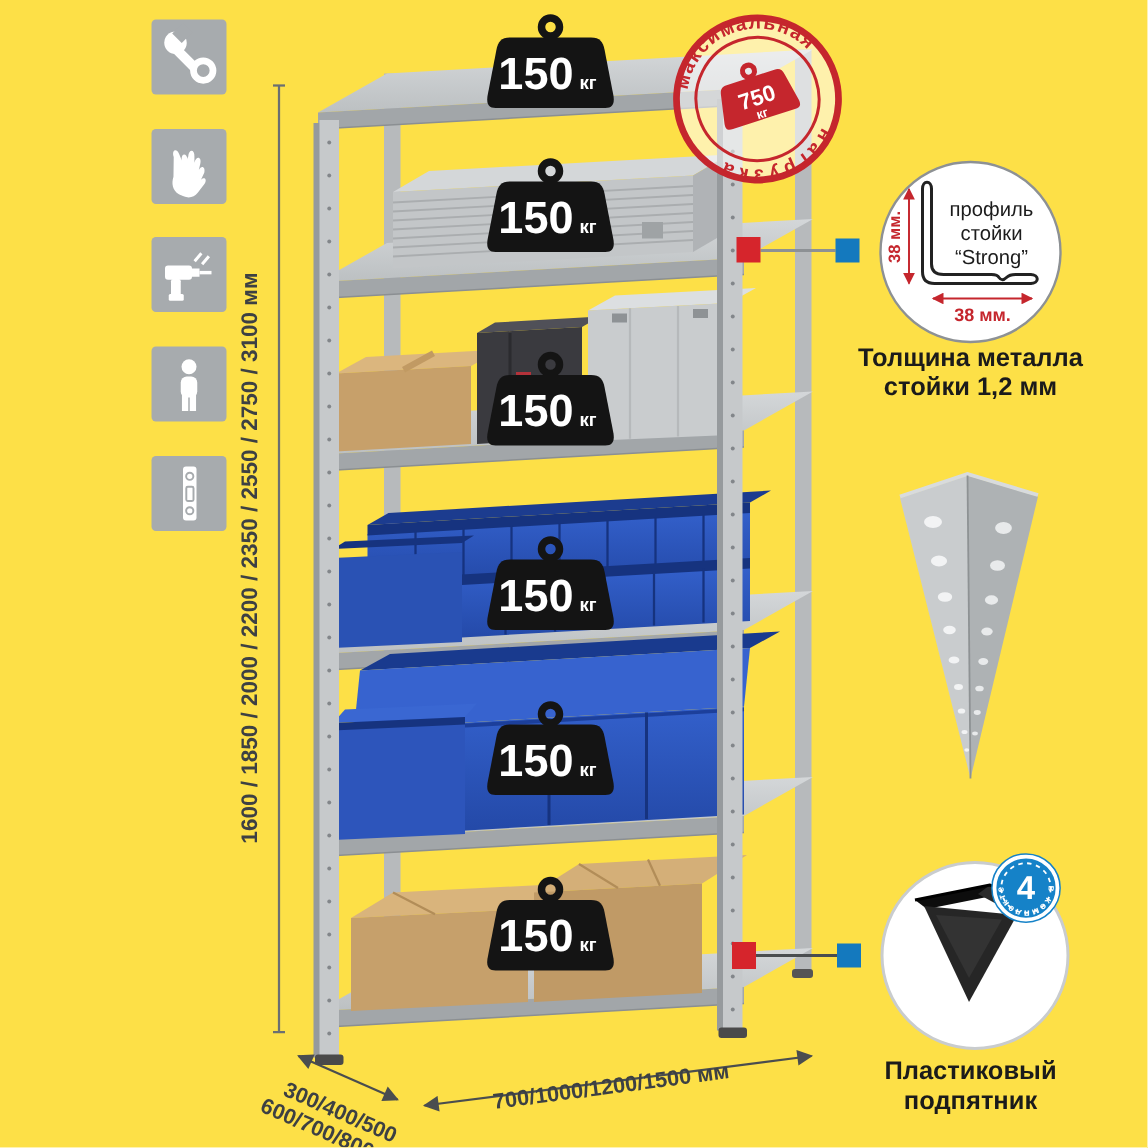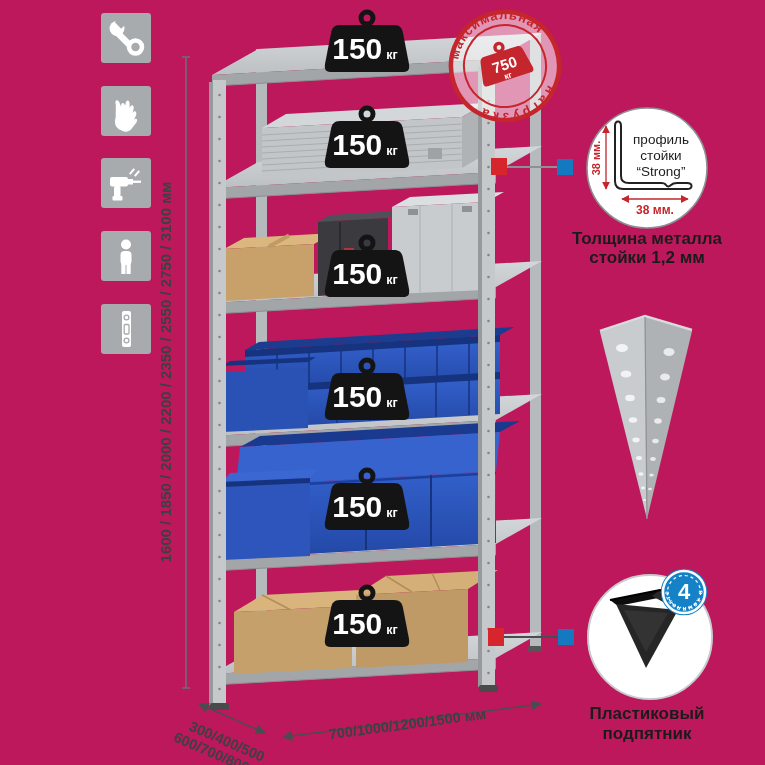--- a/index.html
+++ b/index.html
@@ -1,16 +1,16 @@
 <!DOCTYPE html>
 <html><head>
 <meta charset="utf-8">
 <style>
   html,body{margin:0;padding:0;background:#ffffff;}
-  .canvas{position:relative;width:765px;height:765px;background:#be185d;overflow:hidden;
+  .canvas{position:relative;width:765px;height:765px;background:#fde047;overflow:hidden;
           font-family:"Liberation Sans", sans-serif;}
   .tile{position:absolute;left:101px;width:50px;height:50px;background:#a7abae;border-radius:3px;
         display:flex;align-items:center;justify-content:center;}
   .tile svg{display:block;}
   .scene{position:absolute;left:0;top:0;}
   text{font-family:"Liberation Sans", sans-serif;}
 </style>
 </head>
 <body>
 

